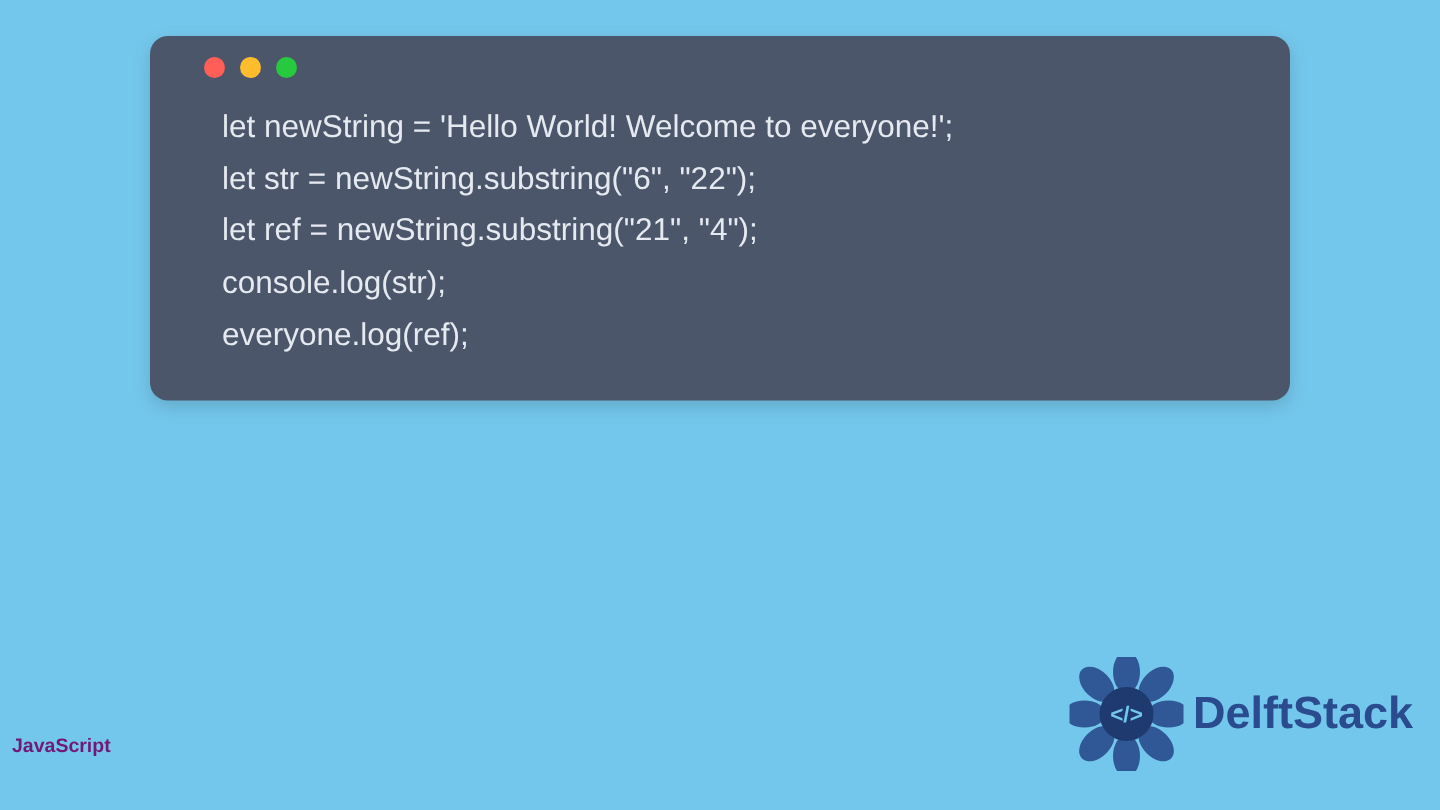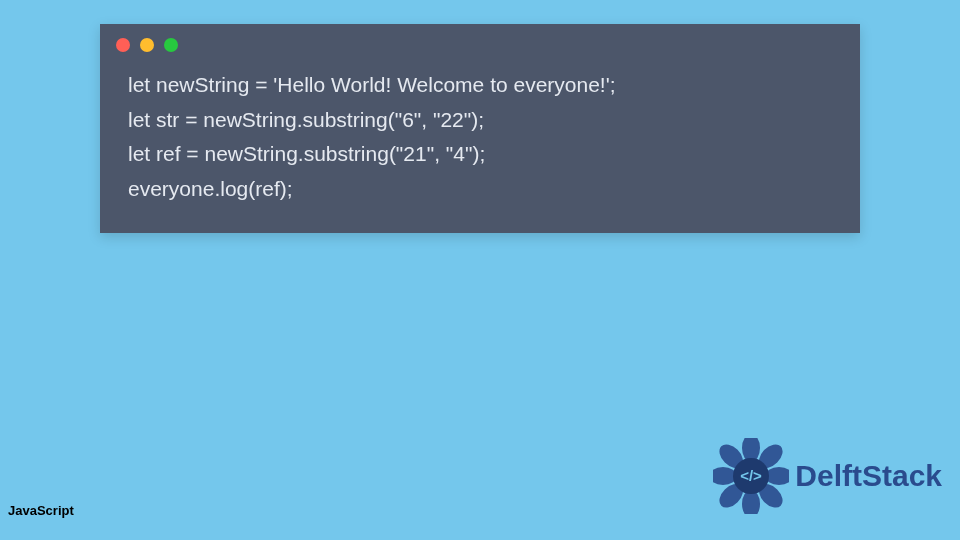--- a/index.html
+++ b/index.html
@@ -8,22 +8,23 @@
     background: #74c7ec;
     font-family: -apple-system, BlinkMacSystemFont, "Segoe UI", Arial, sans-serif;
     position: relative;
   }
   .code-window {
     position: absolute;
     top: 24px;
     left: 100px;
     width: 760px;
     background: #4c566a;
-    border-radius: 0;
+    border-radius: 12px;
     box-shadow: 0 4px 12px rgba(0,0,0,0.15);
+    padding-left: 20px;
   }
   .titlebar {
     display: flex;
     align-items: center;
     gap: 10px;
     padding: 14px 16px 8px 16px;
   }
   .dot {
     width: 14px;
     height: 14px;
@@ -46,22 +47,22 @@
     position: absolute;
     left: 8px;
     bottom: 22px;
     display: flex;
     flex-direction: column;
     align-items: center;
   }
   .js-badge-label {
     font-size: 13px;
     font-weight: bold;
-    color: #000000;
-    margin-bottom: 0;
+    color: #701a75;
+    margin-bottom: 14px;
   }
   .js-shield {
     width: 54px;
     height: 60px;
     position: relative;
   }
   .shield-bg {
     width: 100%;
     height: 100%;
   }
@@ -105,20 +106,21 @@
 <div class="code-window">
   <div class="titlebar">
     <span class="dot dot-red"></span>
     <span class="dot dot-yellow"></span>
     <span class="dot dot-green"></span>
   </div>
   <div class="code-body">
     <div class="code-line">let newString = 'Hello World! Welcome to everyone!';</div>
     <div class="code-line">let str = newString.substring("6", "22");</div>
     <div class="code-line">let ref = newString.substring("21", "4");</div>
+    <div class="code-line">console.log(str);</div>
     <div class="code-line">everyone.log(ref);</div>
   </div>
 </div>
 
 <div class="js-badge">
   <div class="js-badge-label">JavaScript</div>
 </div>
 
 <div class="delftstack">
   <div class="ds-logo">

